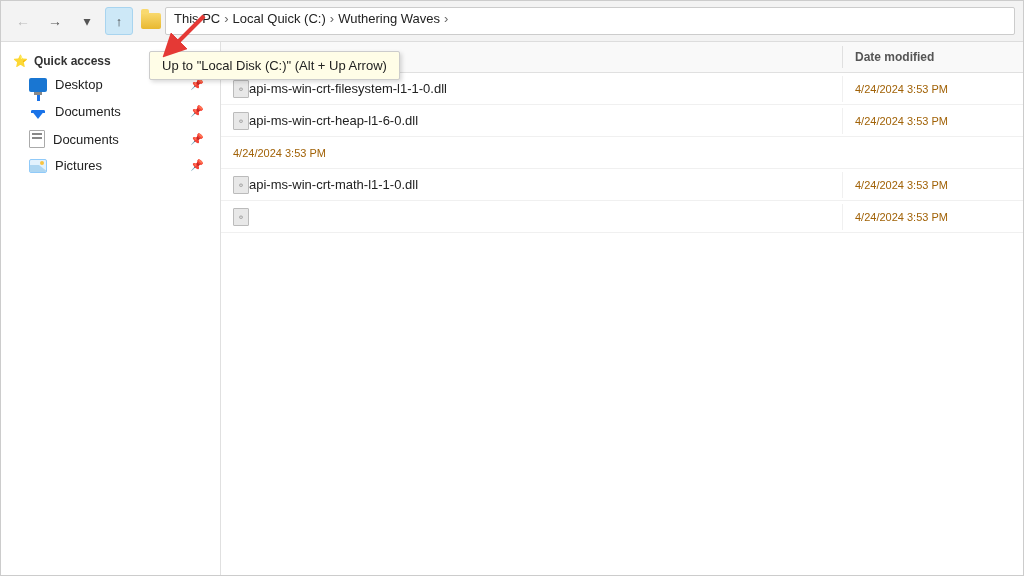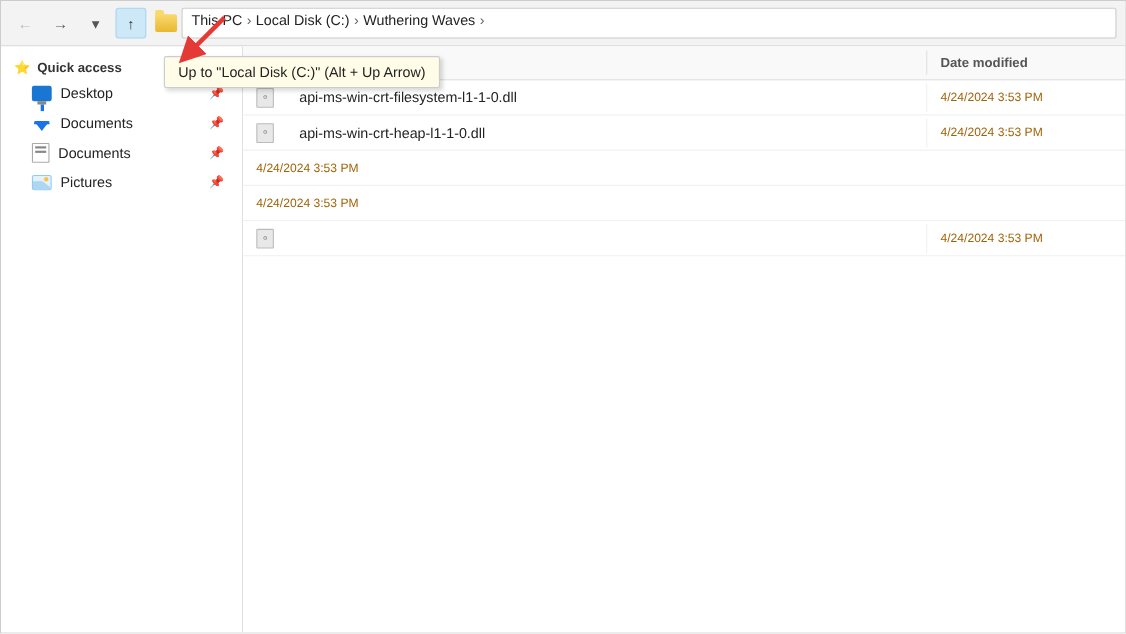--- a/index.html
+++ b/index.html
@@ -311,21 +311,21 @@
       border-bottom: 1px solid #f0f0f0;
       min-height: 32px;
       cursor: pointer;
     }
 
     .file-name-cell {
       flex: 1;
       display: flex;
       align-items: center;
       padding: 4px 12px;
-      gap: 23px;
+      gap: 0;
       font-size: 13px;
       color: #222;
       border-right: 1px solid #f0f0f0;
     }
 
     .file-date-cell {
       width: 180px;
       padding: 4px 12px;
       font-size: 11px;
       color: #a16207;
@@ -374,21 +374,21 @@
     <button class="nav-btn disabled">←</button>
     <button class="nav-btn">→</button>
     <button class="nav-btn">▾</button>
     <button class="up-btn">↑</button>
 
     <div class="folder-icon-small"></div>
 
     <div class="breadcrumb">
       <span>This PC</span>
       <span class="breadcrumb-sep">›</span>
-      <span>Local Disk (C:)</span>
+      <span>Local Quick (C:)</span>
       <span class="breadcrumb-sep">›</span>
       <span>Wuthering Waves</span>
       <span class="breadcrumb-sep">›</span>
     </div>
 
     <div class="red-arrow">
       <svg width="60" height="50" viewBox="0 0 60 50">
         <defs>
           <marker id="arrowhead" markerWidth="6" markerHeight="6" refX="3" refY="3" orient="auto">
             <polygon points="0 0, 6 3, 0 6" fill="#e53935"></polygon>
@@ -452,30 +452,34 @@
         <div class="file-name-cell">
           <div class="dll-icon">⚙</div>
           <span>api-ms-win-crt-filesystem-l1-1-0.dll</span>
         </div>
         <div class="file-date-cell">4/24/2024 3:53 PM</div>
       </div>
 
       <div class="file-row">
         <div class="file-name-cell">
           <div class="dll-icon">⚙</div>
-          <span>api-ms-win-crt-heap-l1-1-0.dll</span>
+          <span>api-ms-win-crt-heap-l1-6-0.dll</span>
         </div>
         <div class="file-date-cell">4/24/2024 3:53 PM</div>
       </div>
 
       <div class="file-row">
         <div class="file-date-cell">4/24/2024 3:53 PM</div>
       </div>
 
       <div class="file-row">
+        <div class="file-name-cell">
+          <div class="dll-icon">⚙</div>
+          <span>api-ms-win-crt-math-l1-1-0.dll</span>
+        </div>
         <div class="file-date-cell">4/24/2024 3:53 PM</div>
       </div>
 
       <div class="file-row">
         <div class="file-name-cell">
           <div class="dll-icon">⚙</div>
         </div>
         <div class="file-date-cell">4/24/2024 3:53 PM</div>
       </div>
     </div>

